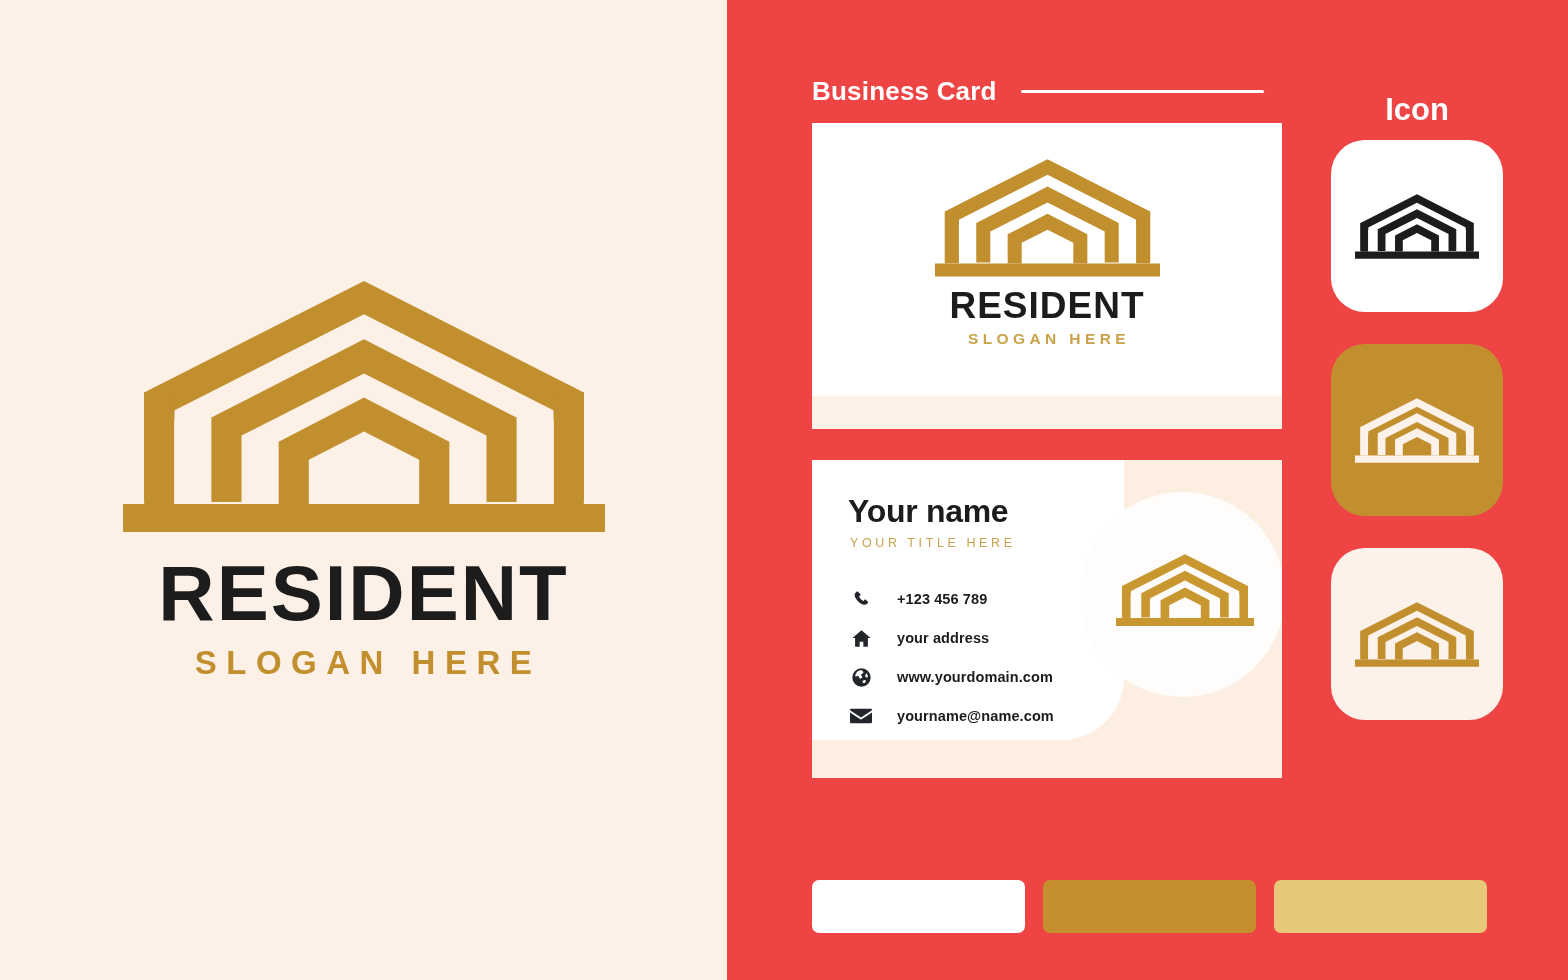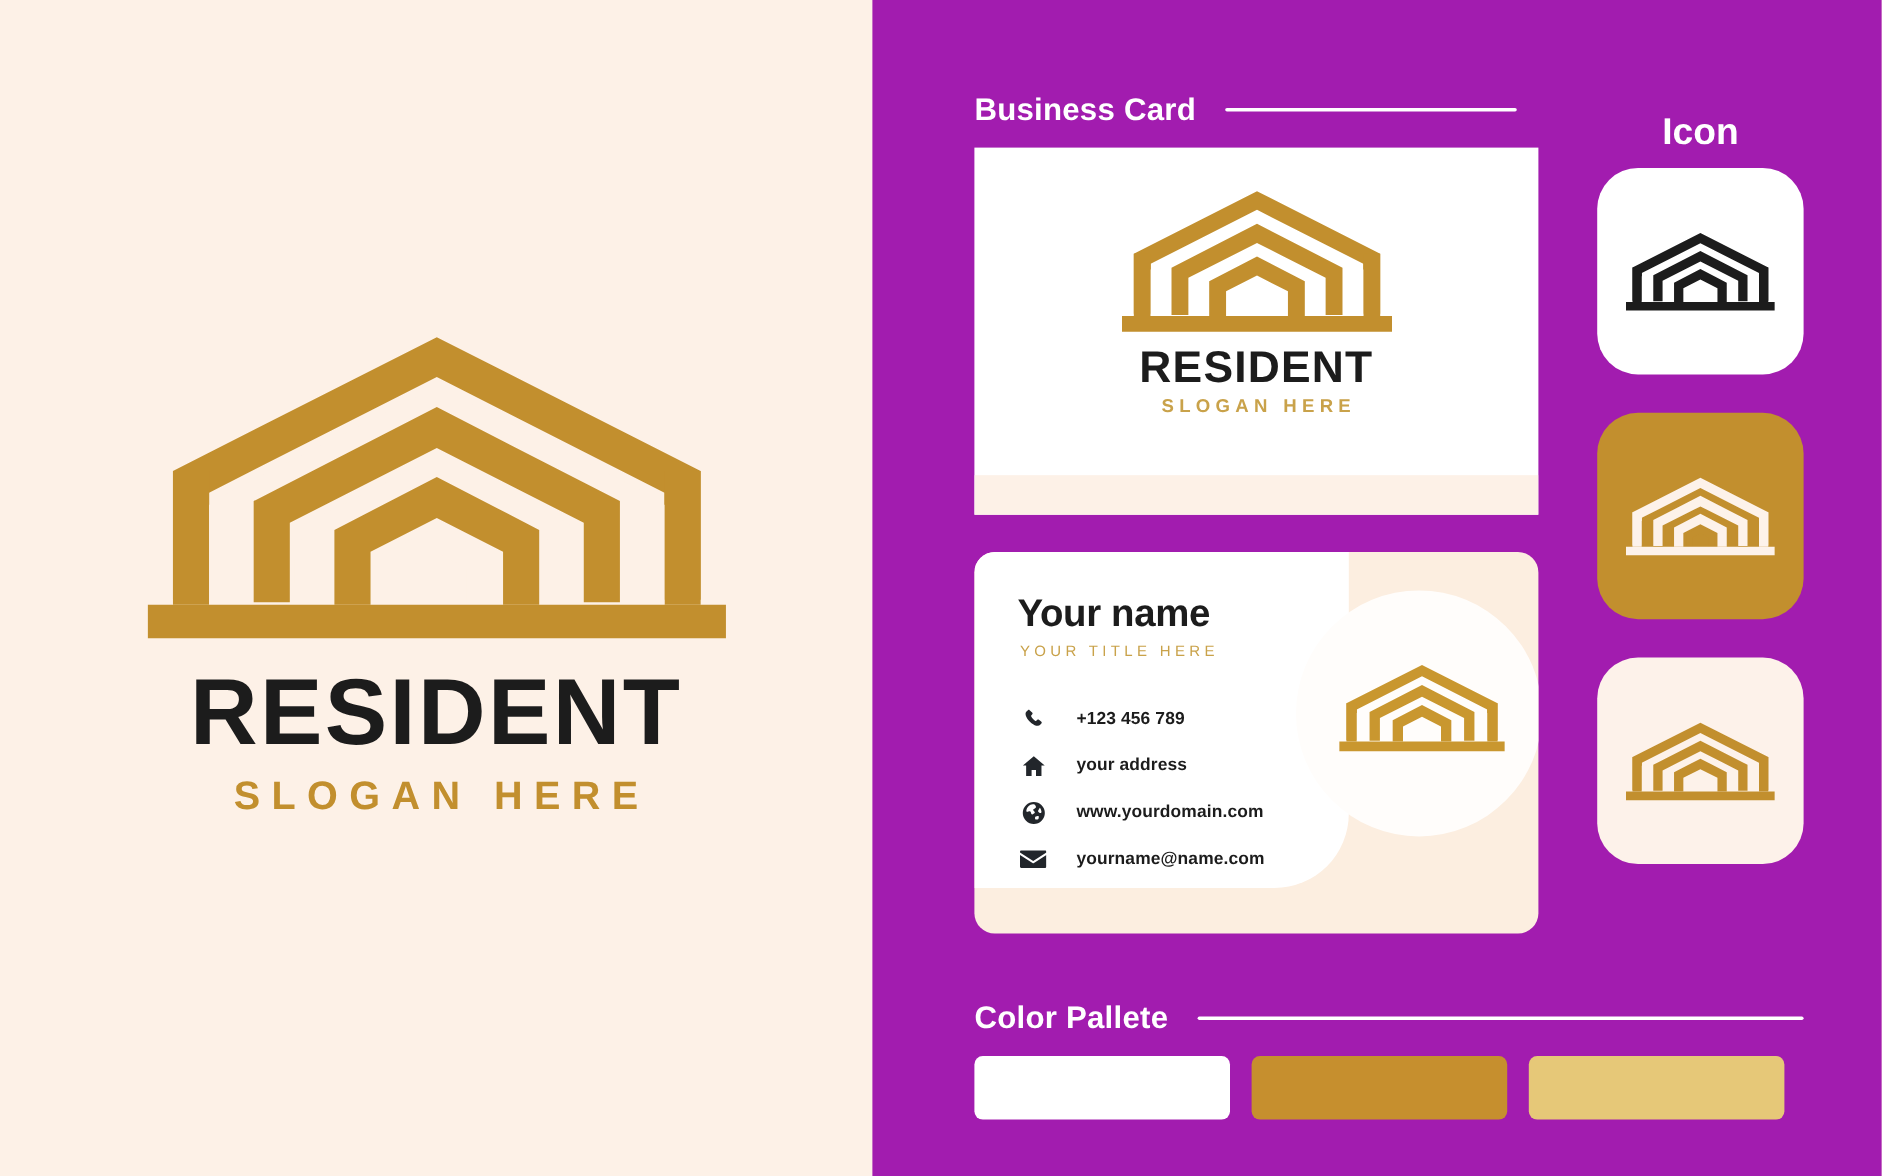--- a/index.html
+++ b/index.html
@@ -30,21 +30,21 @@
   }
   #primary-slogan{
     font-size:33px; font-weight:bold; color:#C28F2E;
     letter-spacing:9.5px; line-height:1; margin-top:14px;
     white-space:nowrap; text-indent:9px;
   }
 
   
   #right-panel{
     width:841px; height:980px;
-    background:#a21caf;
+    background:#ef4444;
     position:relative;
   }
 
   
   .section-head{
     position:absolute; display:flex; align-items:center; gap:24px;
   }
   .section-head .head-text{
     color:#FFFFFF; font-size:26px; font-weight:bold;
     letter-spacing:0.2px; white-space:nowrap;
@@ -86,21 +86,21 @@
     letter-spacing:4.4px; line-height:1; margin-top:7px; text-indent:4px;
   }
   #front-card-strip{
     width:100%; height:33px; background:#FDF1E7; flex:none;
   }
 
   
   #business-card-back{
     position:absolute; left:85px; top:460px;
     width:470px; height:318px;
-    background:#FCEEE0; overflow:hidden;border-radius:17px;
+    background:#FCEEE0; overflow:hidden;
   }
   #back-white-panel{
     position:absolute; left:0; top:0;
     width:312px; height:280px;
     background:#FFFFFF;
     border-bottom-right-radius:62px;
   }
   #back-logo-halo{
     position:absolute; left:268px; top:32px;
     width:205px; height:205px;
@@ -348,24 +348,20 @@
         <path d="M51 143 L81 143 L81 226 L51 226 Z" fill="#FDF2EA"></path>
         <path d="M429 115 L459 115 L459 226 L429 226 Z"></path>
         <path d="M399 143 L429 143 L429 226 L399 226 Z" fill="#FDF2EA"></path>
         <path d="M122 188 L140 188 L140 208 L122 208 Z" fill="#FDF2EA"></path>
         <path d="M340 188 L358 188 L358 208 L340 208 Z" fill="#FDF2EA"></path>
         <path d="M0 226 L480 226 L480 254 L0 254 Z"></path>
       </g>
     </svg>
   </div>
 
-  <div id="color-palette-header" class="section-head">
-    <span class="head-text">Color Pallete</span>
-    <span class="head-rule"></span>
-  </div>
 
   <div id="color-swatches">
     <div class="swatch" style="background: rgb(255, 255, 255);"></div>
     <div class="swatch" style="background: rgb(198, 143, 46);"></div>
     <div class="swatch" style="background: rgb(230, 200, 120);"></div>
   </div>
 
 </div>
 
 </body></html>

